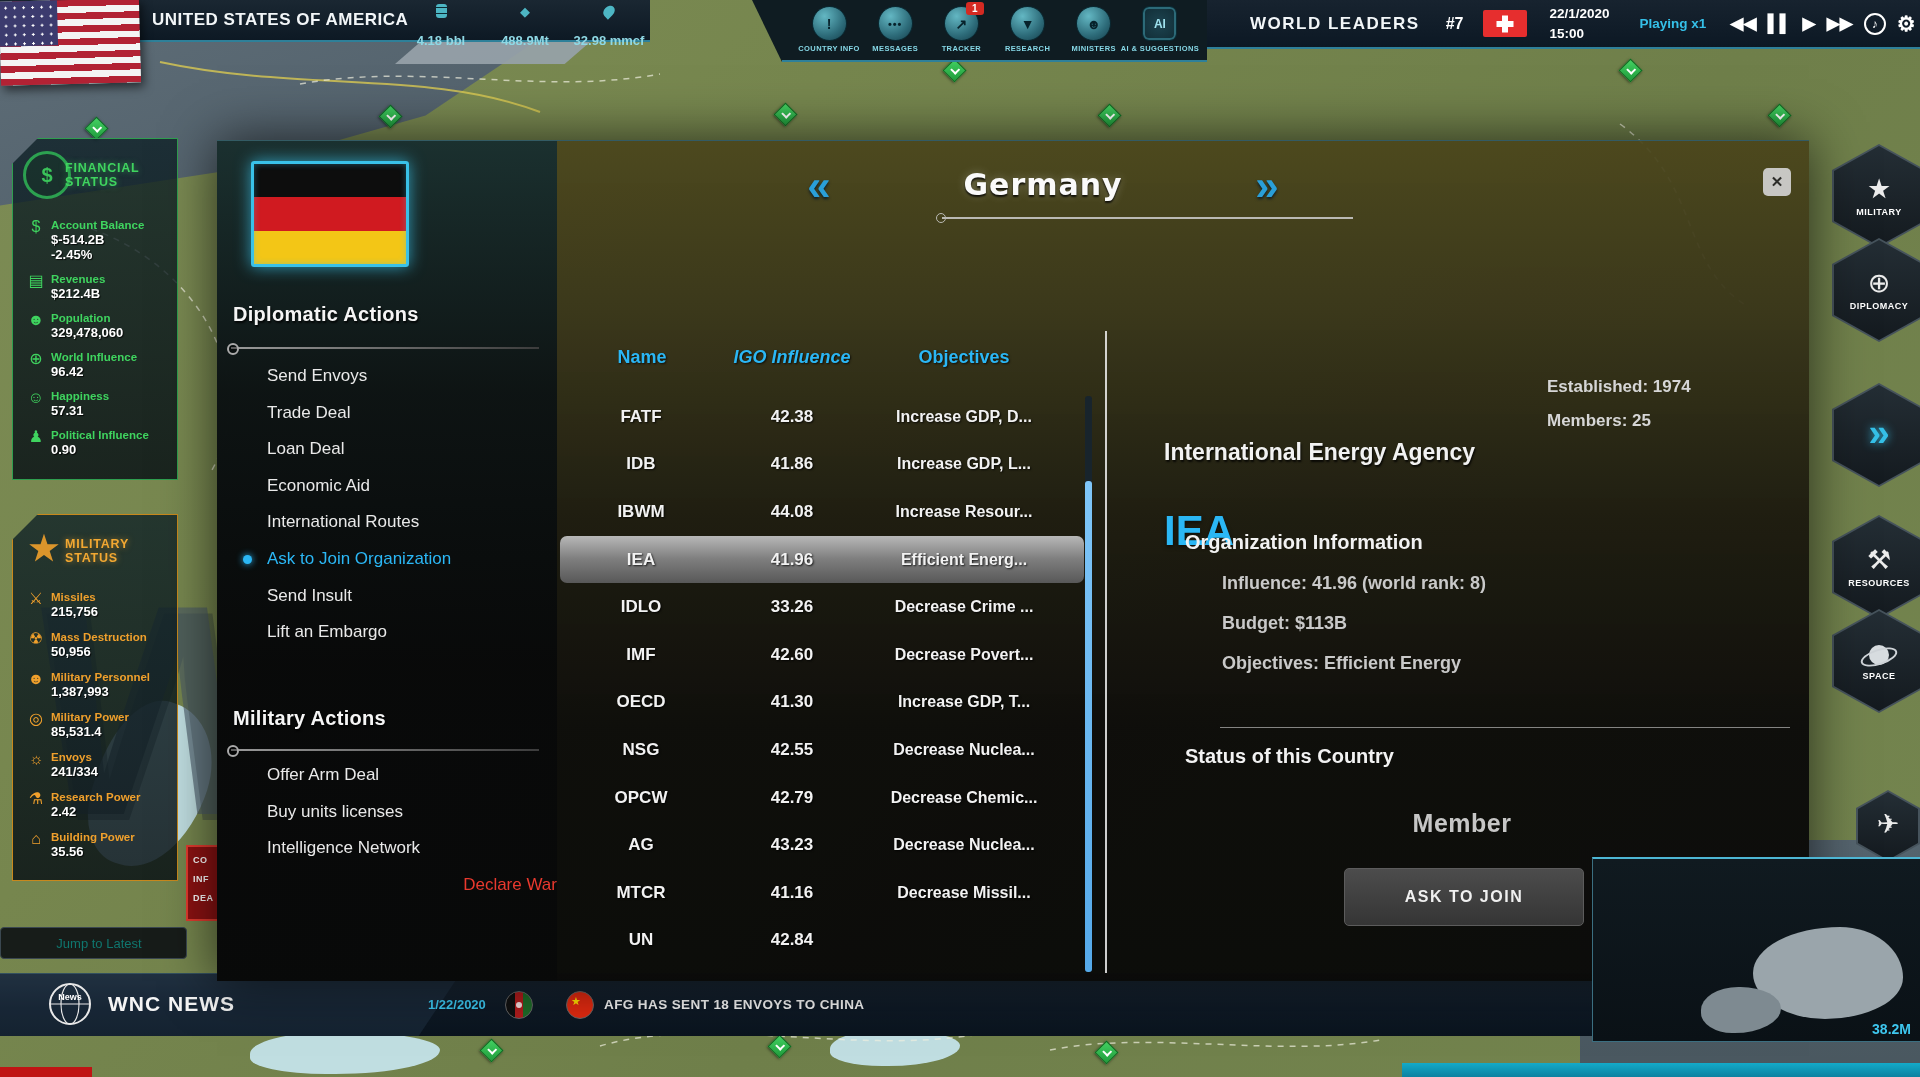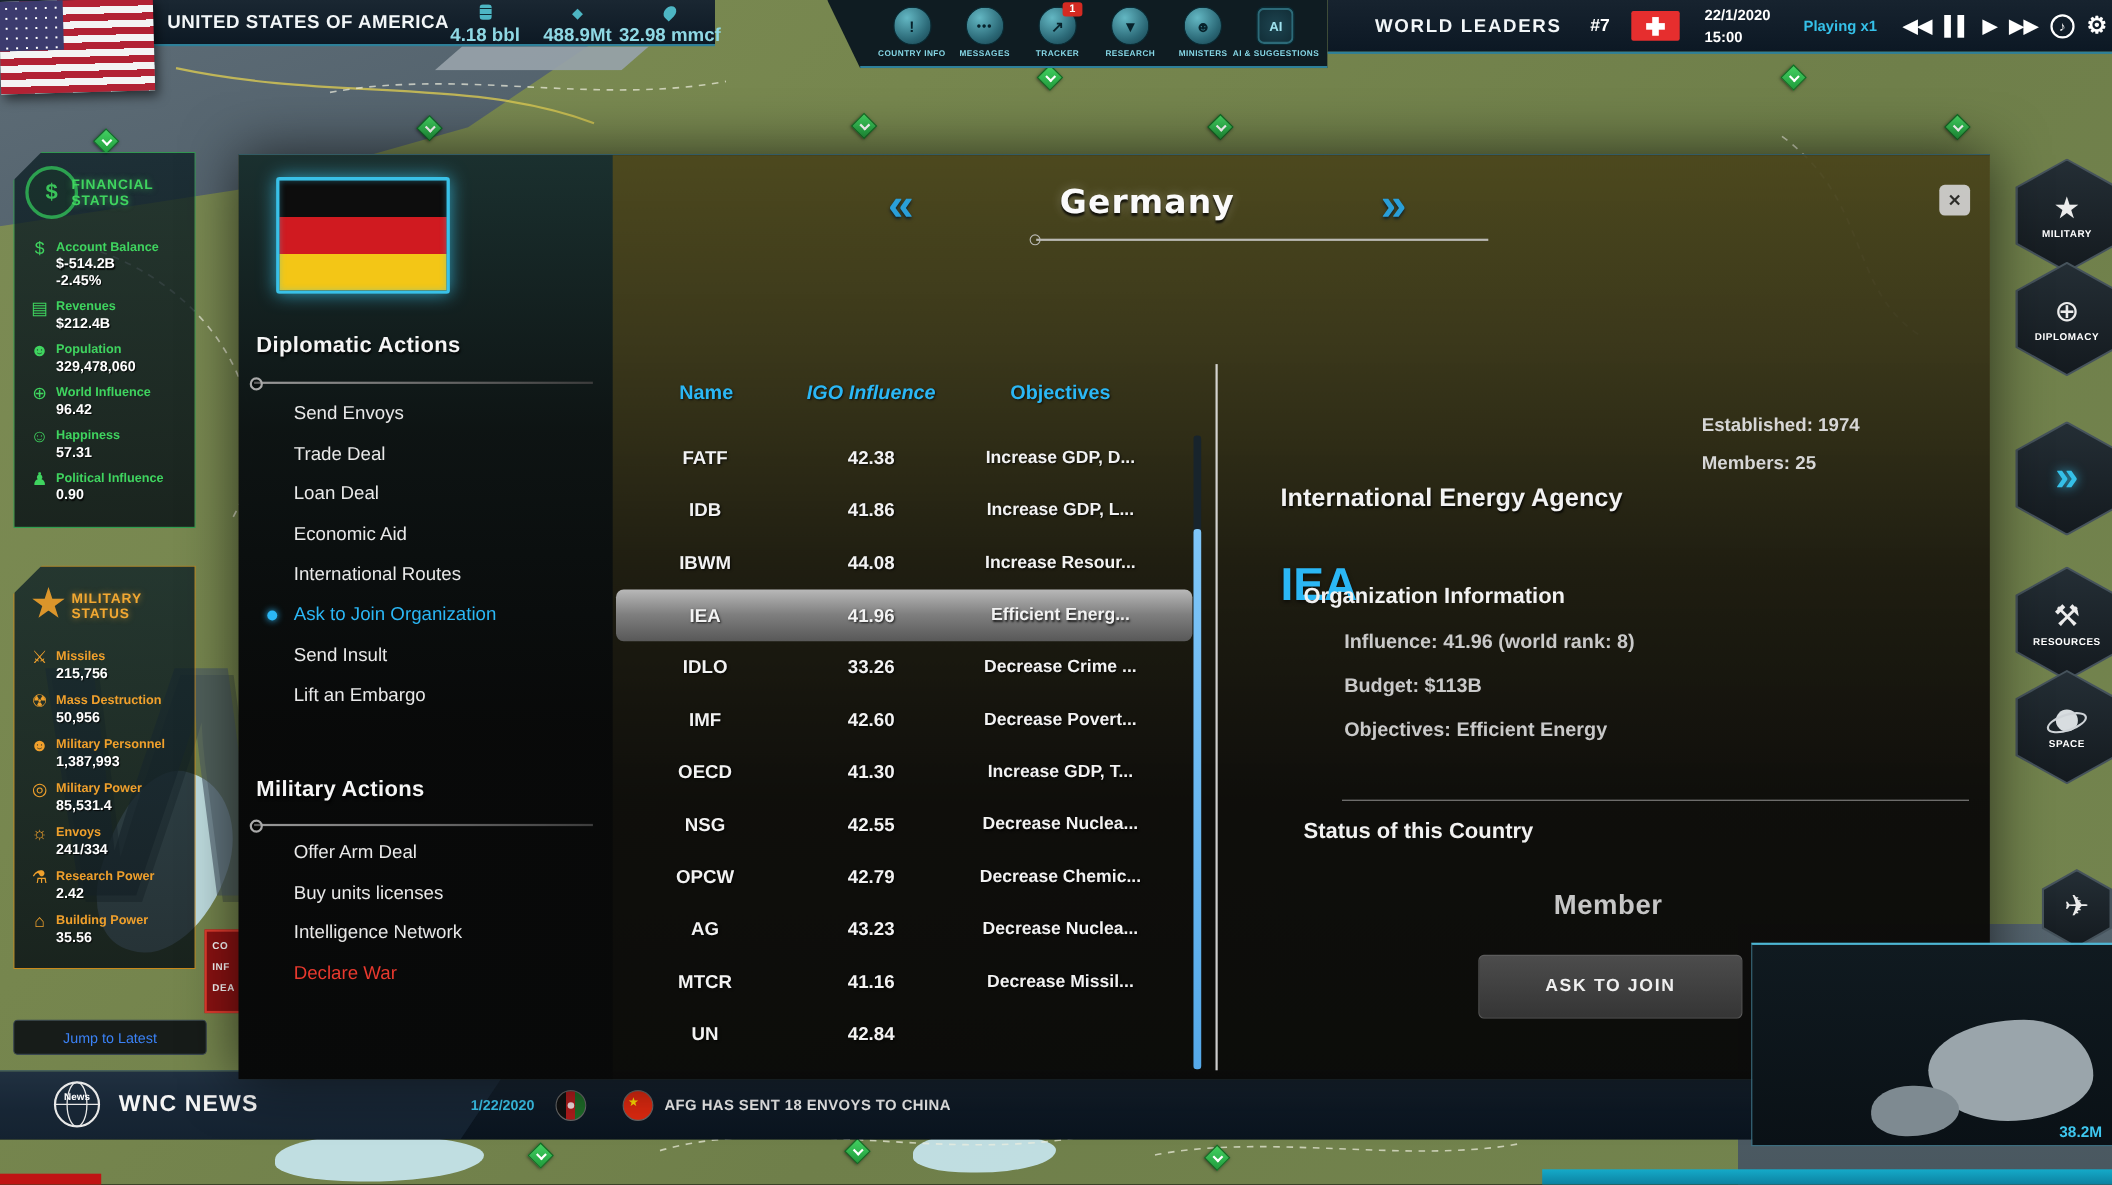--- a/index.html
+++ b/index.html
@@ -36,21 +36,21 @@
   .tb-title{position:absolute;left:152px;top:0;line-height:40px;color:#f2f6f8;font-weight:bold;
     font-size:17px;letter-spacing:.5px;}
   .usa-flag{position:absolute;left:0;top:0;width:140px;height:84px;z-index:8;transform:rotate(-1.5deg);
     background:repeating-linear-gradient(180deg,#b22234 0 6.46px,#f4f4f4 6.46px 12.92px);
     box-shadow:3px 5px 10px rgba(0,0,0,.55);}
   .usa-canton{position:absolute;left:0;top:0;width:58px;height:45px;background:#3c3b6e;
     background-image:radial-gradient(#fff 1px,transparent 1.4px);background-size:9px 9px;background-position:2px 2px;}
   .res-group{position:absolute;left:405px;top:2px;width:240px;display:flex;justify-content:space-between;z-index:8;}
   .res{width:72px;display:flex;flex-direction:column;align-items:center;}
   .res-icon{height:18px;display:flex;align-items:center;justify-content:center;color:#4db6c4;font-size:13px;}
-  .res-value{font-size:17px;color:#8fd8e4;font-weight:bold;margin-top:2px;white-space:nowrap;}
+  .res-value{font-size:13px;color:#8fd8e4;font-weight:bold;margin-top:13px;white-space:nowrap;}
   .ic-barrel .res-icon::before{content:'';width:11px;height:14px;border-radius:3px;background:#4db6c4;
     background-image:linear-gradient(#4db6c4 3px,#0c2a33 3px 4px,#4db6c4 4px 9px,#0c2a33 9px 10px,#4db6c4 10px);}
   .ic-flame .res-icon::before{content:'';width:10px;height:13px;background:#4db6c4;
     border-radius:0 50% 50% 50%;transform:rotate(-135deg);}
   .tb-center{position:absolute;left:752px;top:0;width:455px;height:62px;z-index:7;
     background:rgba(10,22,32,.95);clip-path:polygon(0 0,100% 0,100% 100%,30px 100%);}
   .tb-center::after{content:'';position:absolute;left:30px;right:0;bottom:0;height:2px;background:#2e8099;}
   .nav-row{display:flex;justify-content:space-between;padding:6px 14px 0 44px;}
   .nav-item{width:66px;display:flex;flex-direction:column;align-items:center;cursor:pointer;}
   .nav-circle{position:relative;width:33px;height:33px;border-radius:50%;
@@ -98,23 +98,23 @@
   .military .stat-row{margin-bottom:12px;}
   .stat-icon{width:30px;text-align:center;font-size:16px;line-height:16px;flex:none;}
   .financial .stat-icon{color:#3fd45f;}
   .military .stat-icon{color:#f0a02c;}
   .stat-label{display:block;font-size:11.5px;font-weight:bold;line-height:13px;}
   .financial .stat-label{color:#3fd45f;}
   .military .stat-label{color:#f0a02c;}
   .stat-value{display:block;font-size:13px;font-weight:bold;color:#fff;line-height:15px;
     text-shadow:1px 1px 1px rgba(0,0,0,.8);}
 
-  .jump-btn{position:absolute;left:12px;top:927px;width:174px;height:30px;z-index:4;cursor:pointer;
-    background:rgba(10,14,18,.88);border:1px solid #3a4750;border-radius:4px;color:#3b82f6;
-    font-size:13px;display:flex;align-items:center;justify-content:center;}
+  .jump-btn{position:absolute;left:0;top:927px;width:174px;height:30px;z-index:4;cursor:pointer;
+    background:rgba(10,14,18,.88);border:1px solid #3a4750;border-radius:4px;color:#0f766e;
+    font-size:13px;display:flex;align-items:center;justify-content:center;padding-left:11px;}
 
   .red-box{position:absolute;left:186px;top:845px;width:64px;height:68px;z-index:4;
     background:#8c1212;border:2px solid #e23b2e;padding:4px 0 0 5px;}
   .red-box div{color:#fff;font-size:9px;font-weight:bold;line-height:19px;letter-spacing:.5px;}
 
   
   .dialog{position:absolute;left:217px;top:140px;width:1592px;height:840px;z-index:6;
     background:linear-gradient(180deg,rgba(74,69,27,.94) 0%,rgba(56,52,24,.95) 20%,rgba(28,26,15,.97) 45%,rgba(13,12,10,.98) 70%,rgba(10,10,9,.98) 100%);
     border-top:1px solid rgba(90,170,190,.5);box-shadow:0 0 50px rgba(0,0,0,.65);}
   .dialog-left-bg{position:absolute;left:0;top:0;width:340px;height:100%;
@@ -129,21 +129,21 @@
     text-shadow:1px 2px 2px rgba(0,0,0,.8);}
   .section-line{position:absolute;left:14px;width:308px;height:2px;background:linear-gradient(90deg,#9a9a9a,#3c3c3c);}
   .section-line::before{content:'';position:absolute;left:-4px;top:-4px;width:8px;height:8px;border:2px solid #aaa;
     border-radius:50%;background:rgba(0,0,0,.4);}
   .action-list{position:absolute;left:0;width:340px;list-style:none;margin:0;padding:0;}
   .action-item{position:relative;height:36.6px;line-height:36.6px;padding-left:50px;color:#e9e9e9;
     font-size:17px;cursor:pointer;white-space:nowrap;}
   .action-item.active{color:#2bb7f5;}
   .action-item.active::before{content:'';position:absolute;left:26px;top:14px;width:9px;height:9px;border-radius:50%;
     background:#2bb7f5;box-shadow:0 0 7px #2bb7f5;}
-  .action-item.danger{color:#e8392e;}
+  .action-item.danger{color:#e8392e;text-align:right;}
 
   .country-nav{position:absolute;top:24px;width:44px;text-align:center;font-size:42px;font-weight:bold;
     color:#2a9fd8;cursor:pointer;line-height:1;text-shadow:0 2px 3px rgba(0,20,40,.8);}
   .country-title{position:absolute;left:686px;top:26px;width:280px;text-align:center;color:#fafafa;
     font-size:30px;font-weight:bold;letter-spacing:1px;font-family:"DejaVu Sans",sans-serif;
     text-shadow:0 2px 2px rgba(0,0,0,.8),0 0 10px rgba(255,255,255,.25);}
   .title-underline{position:absolute;left:725px;top:76px;width:411px;height:1.5px;background:#cfcfcf;opacity:.85;}
   .title-underline::before{content:'';position:absolute;left:-6px;top:-4px;width:8px;height:8px;border:1.5px solid #cfcfcf;
     border-radius:50%;}
   .tabs{position:absolute;left:430px;top:100px;width:900px;height:42px;}

